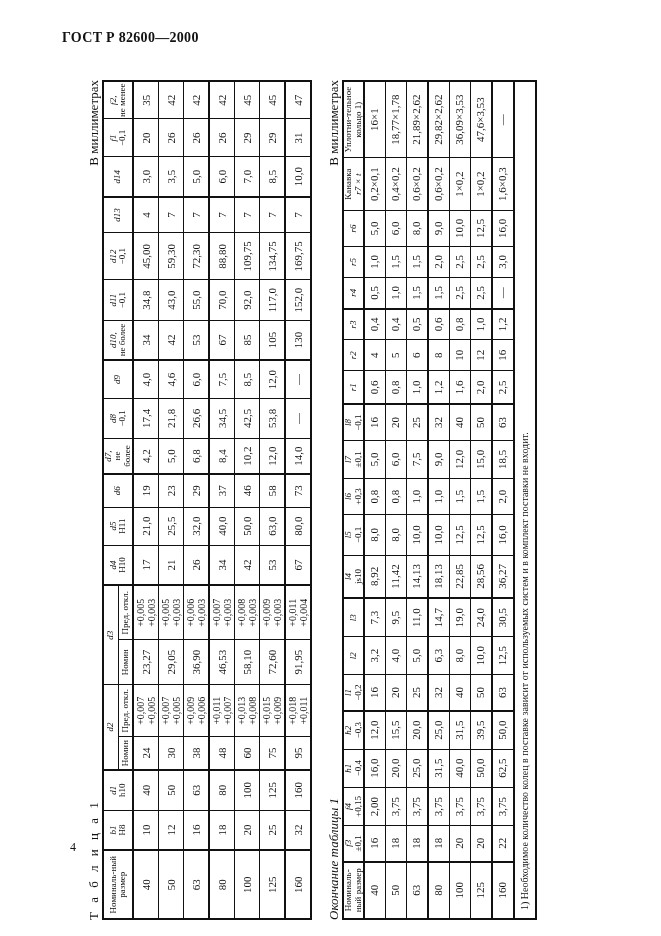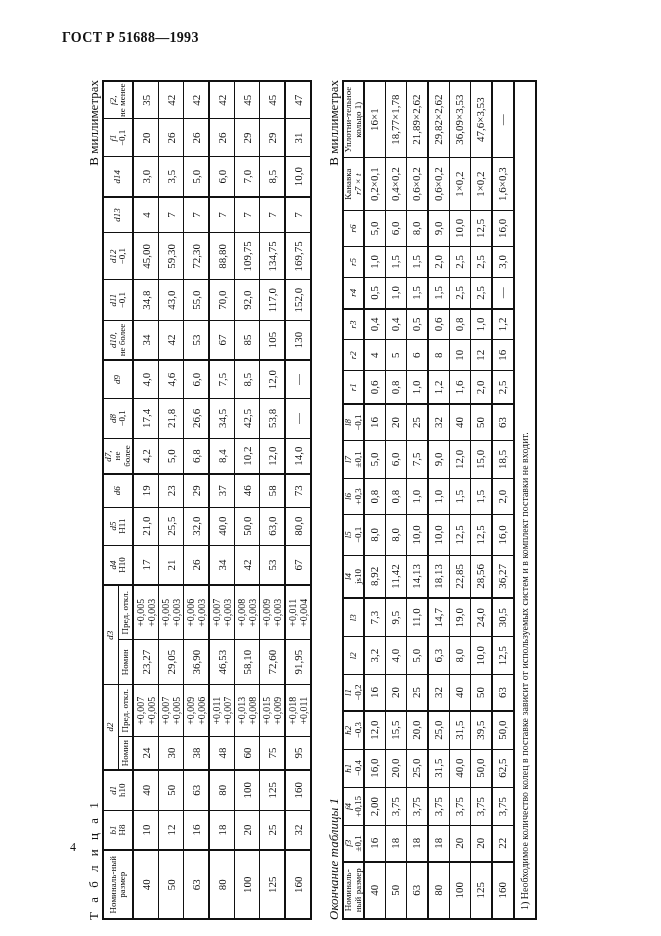--- a/index.html
+++ b/index.html
@@ -21,21 +21,21 @@
   .thick-t{border-top:2.5px solid #111;}
   .tbl-outer{border:2.5px solid #111;}
   .it{font-style:italic;}
   .dev{font-size:10px;line-height:1.1;}
   .foot{text-align:left;font-size:10px;height:22px;padding-left:8px;}
   .sp{height:8px;}
 </style>
 </head>
 <body>
 
-<div class="doc-header">ГОСТ Р 51688—1993</div>
+<div class="doc-header">ГОСТ Р 82600—2000</div>
 <div class="page-number">4</div>
 
 <div class="rot">
 
   <div class="cap-row">
     <span class="cap-left">Т а б л и ц а  1</span>
     <span>В миллиметрах</span>
   </div>
 
   <table class="t1 tbl-outer">

